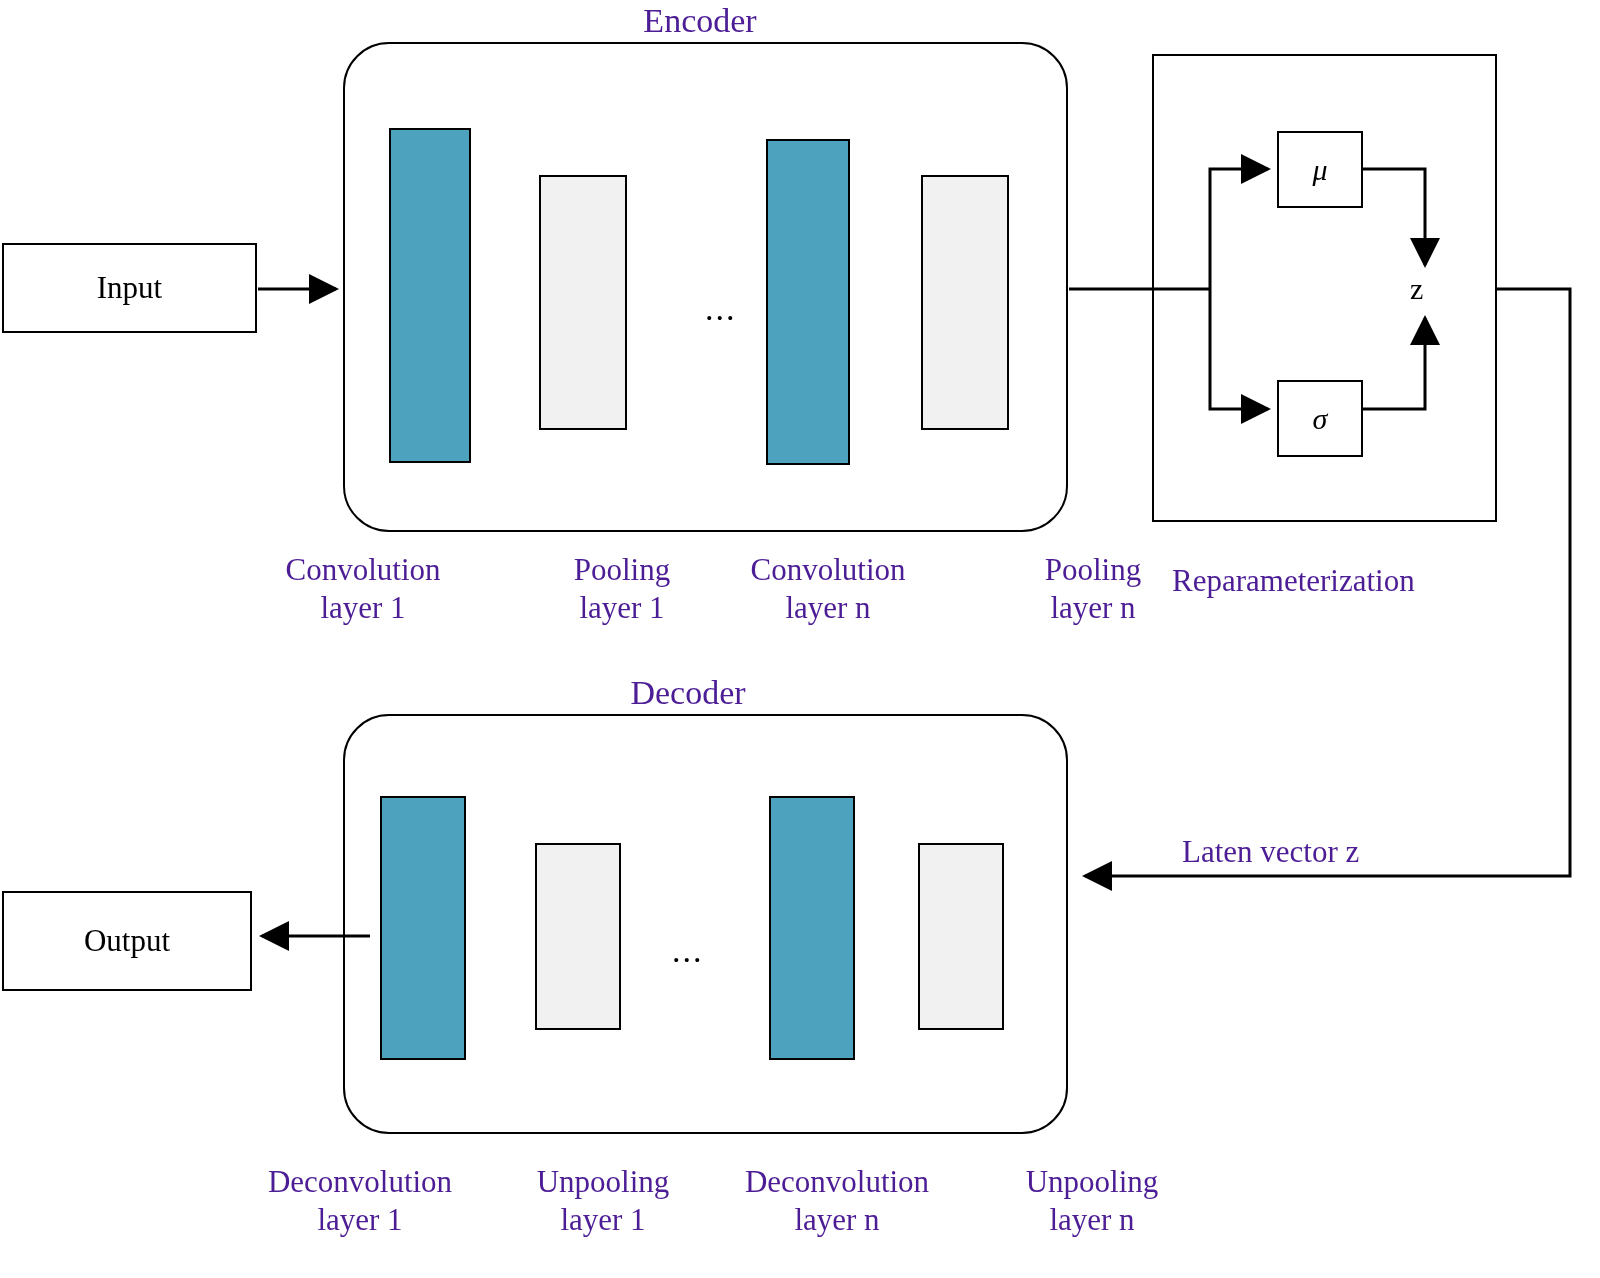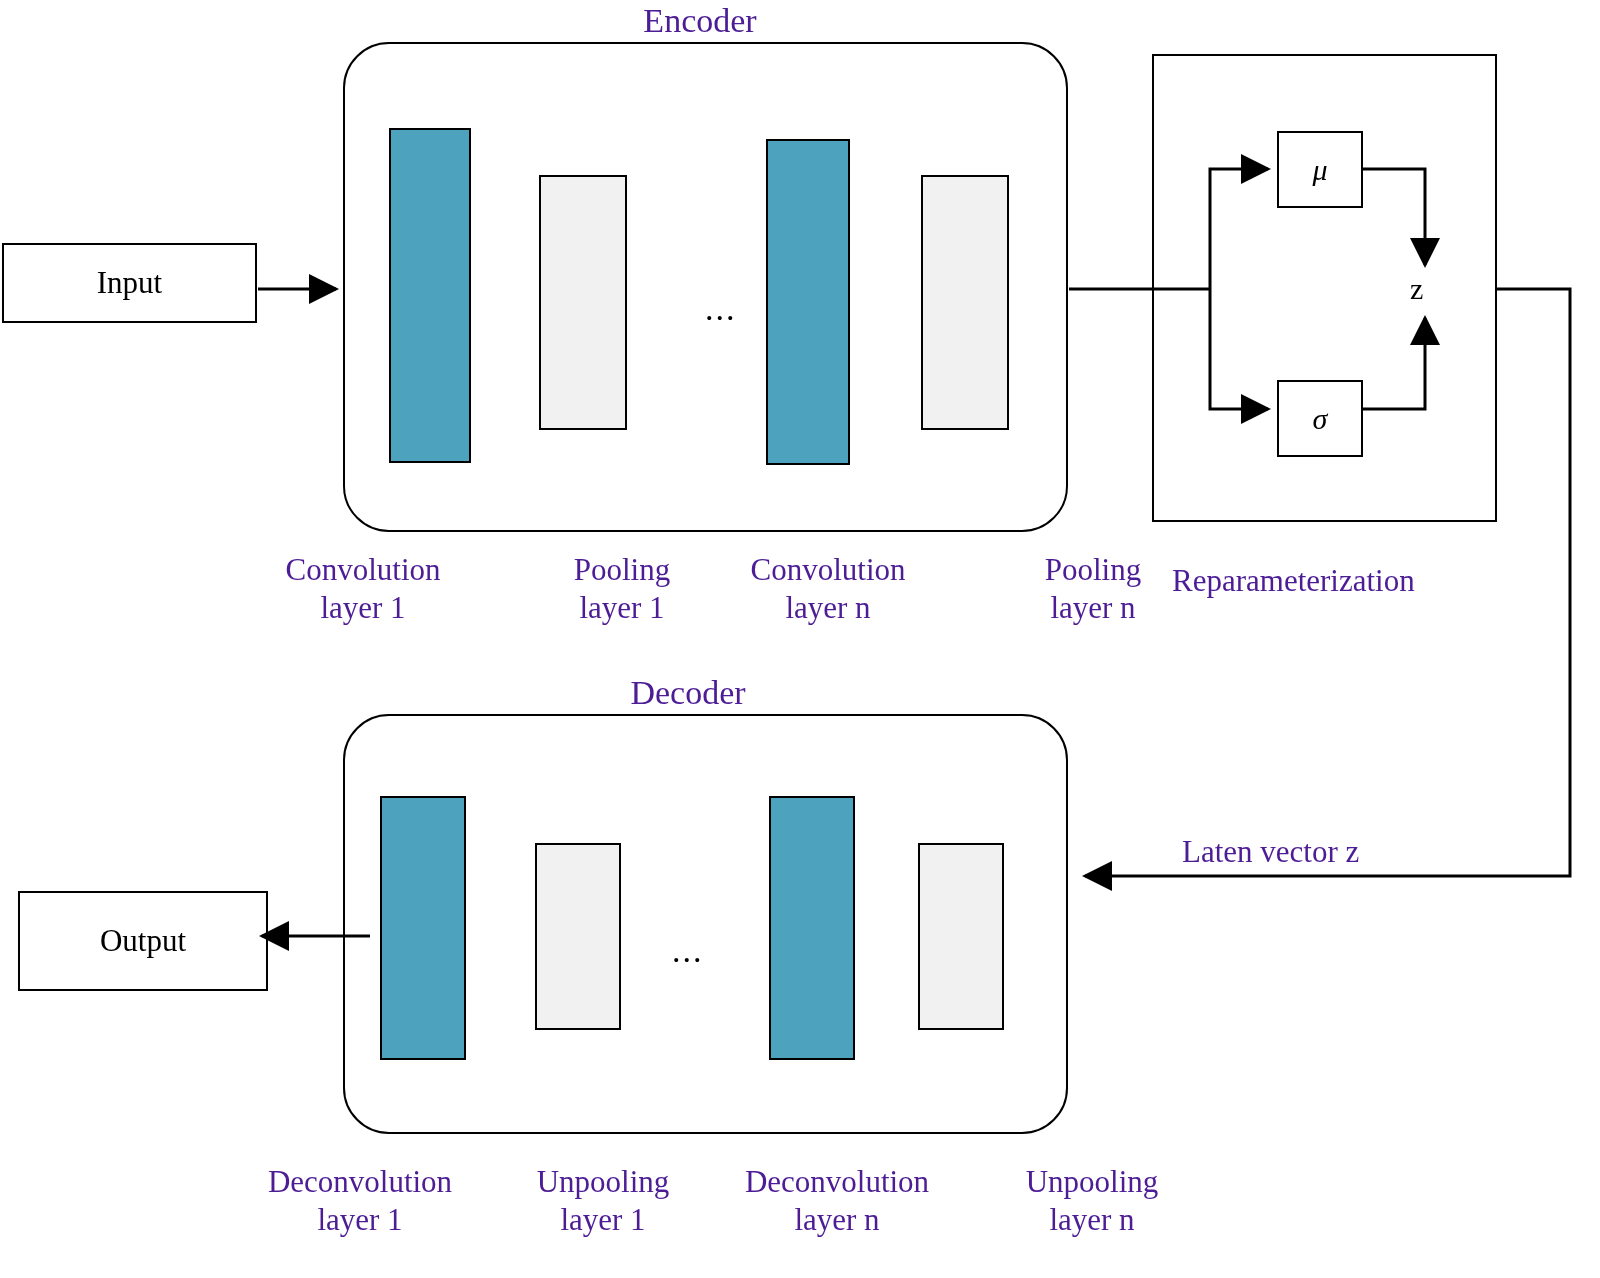--- a/index.html
+++ b/index.html
@@ -113,21 +113,21 @@
 
   <div class="lbl caption" style="left:213px; top:551px; width:300px;">Convolution
 layer 1</div>
   <div class="lbl caption" style="left:497px; top:551px; width:250px;">Pooling
 layer 1</div>
   <div class="lbl caption" style="left:678px; top:551px; width:300px;">Convolution
 layer n</div>
   <div class="lbl caption" style="left:968px; top:551px; width:250px;">Pooling
 layer n</div>
 
-  <div class="io-box" style="left:2px; top:243px; width:255px; height:80px;">
+  <div class="io-box" style="left:2px; top:243px; width:255px; height:90px;">
     <span>Input</span>
   </div>
 
   <div class="rect-group" style="left:1152px; top:54px; width:345px; height:468px;"></div>
 
   <div class="small-box" style="left:1277px; top:131px; width:86px; height:77px;">
     <span>μ</span>
   </div>
   <div class="small-box" style="left:1277px; top:380px; width:86px; height:77px;">
     <span>σ</span>
@@ -150,21 +150,21 @@
 
   <div class="lbl caption" style="left:200px; top:1163px; width:320px;">Deconvolution
 layer 1</div>
   <div class="lbl caption" style="left:473px; top:1163px; width:260px;">Unpooling
 layer 1</div>
   <div class="lbl caption" style="left:677px; top:1163px; width:320px;">Deconvolution
 layer n</div>
   <div class="lbl caption" style="left:962px; top:1163px; width:260px;">Unpooling
 layer n</div>
 
-  <div class="io-box" style="left:18px; top:891px; width:250px; height:100px;">
+  <div class="io-box" style="left:2px; top:891px; width:250px; height:100px;">
     <span>Output</span>
   </div>
 
   <div class="lbl" style="left:1182px; top:833px; width:320px; font-size:31px;">Laten vector z</div>
 
   <svg class="overlay" viewBox="0 0 1600 1278">
     <defs>
       <marker id="ah" markerWidth="11" markerHeight="11" refX="9" refY="5.5" orient="auto" markerUnits="strokeWidth">
         <path d="M0,0.5 L10,5.5 L0,10.5 z" fill="#000"></path>
       </marker>

